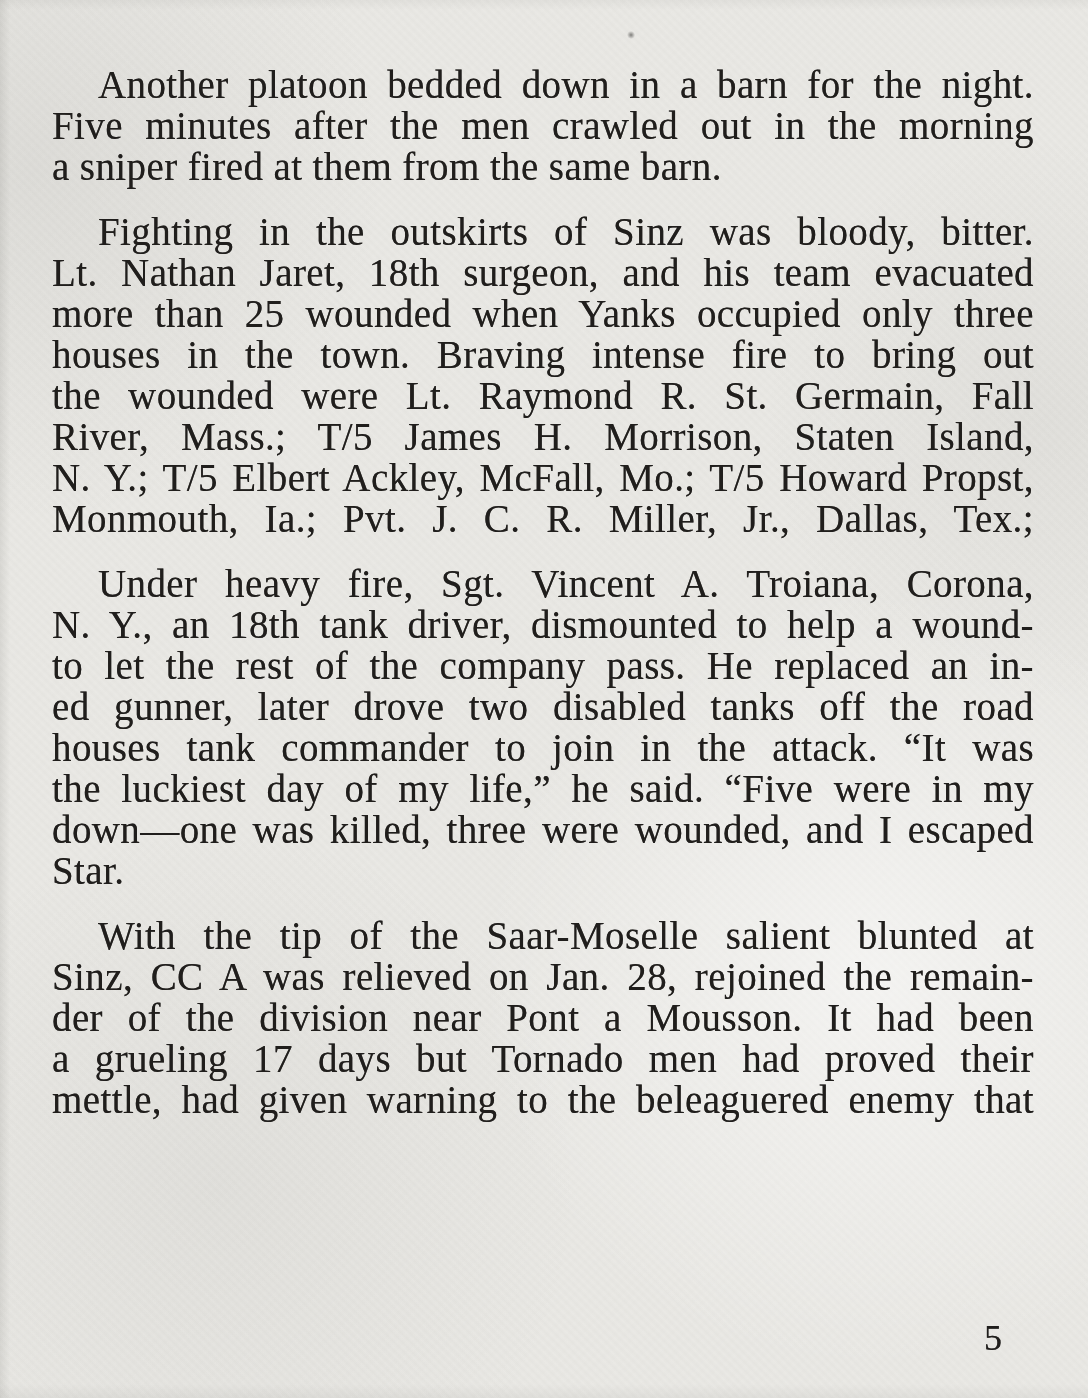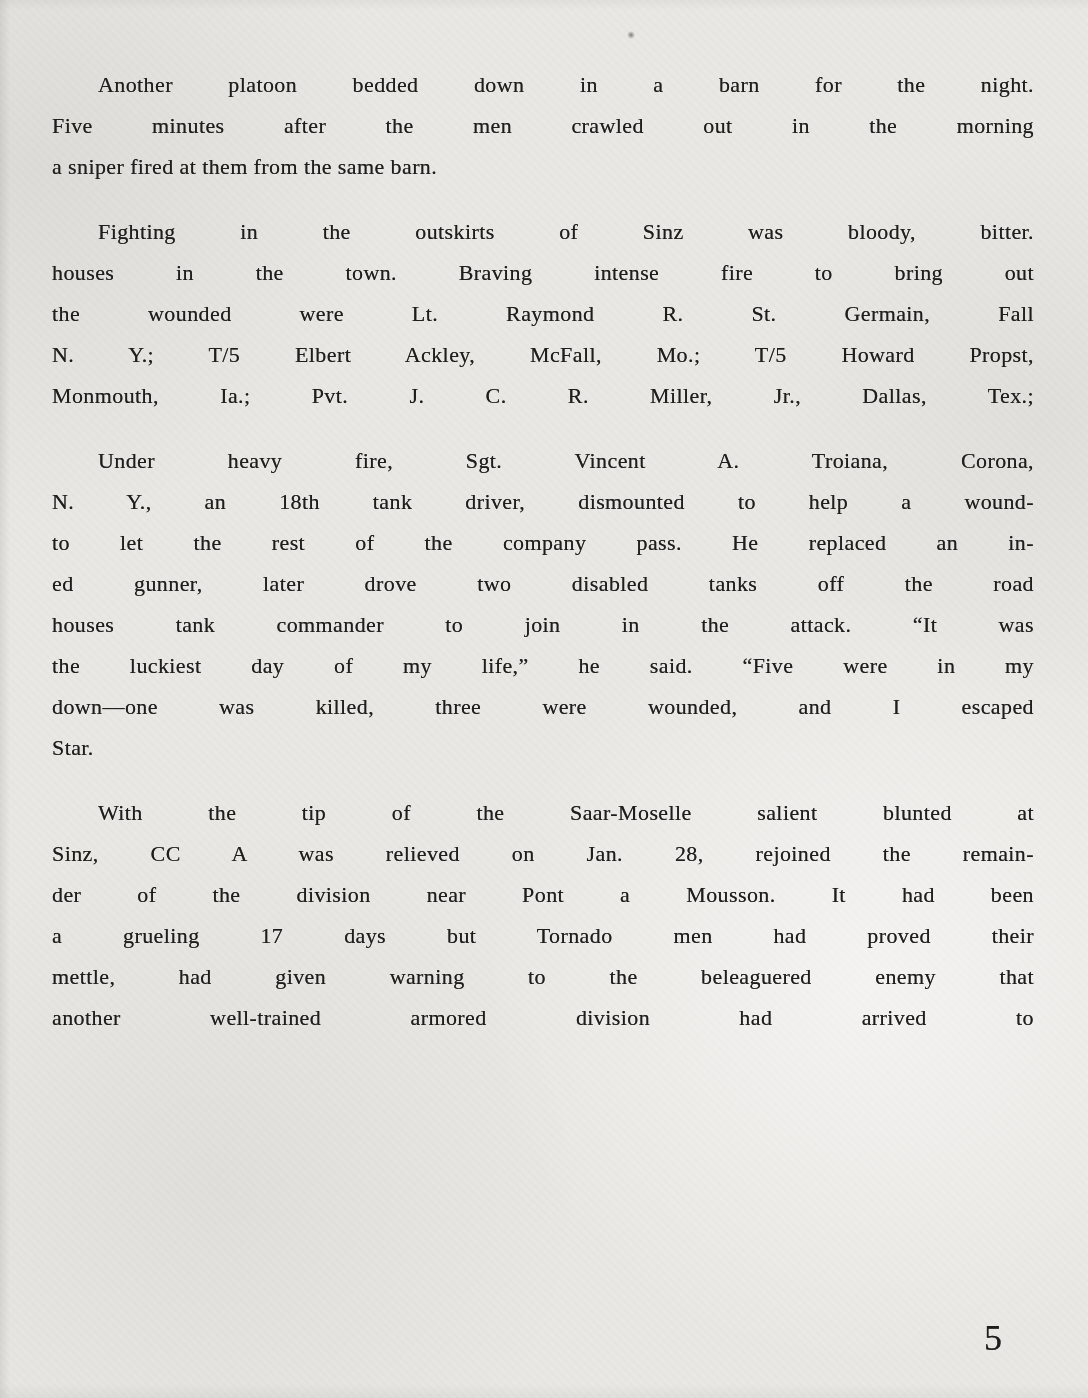--- a/index.html
+++ b/index.html
@@ -32,21 +32,21 @@
     position: absolute;
     left: 52px;
     top: 64px;
     width: 982px;
   }
   .paragraph { margin: 0 0 24px 0; }
   .paragraph:last-of-type { margin-bottom: 4px; }
   .line {
     height: 41px;
     line-height: 41px;
-    font-size: 22px;
+    font-size: 39px;
     letter-spacing: 0.4px;
     white-space: nowrap;
     text-align: left;
     text-shadow: 0 0 0.6px rgba(32,30,28,0.7);
   }
   .line.justify {
     white-space: normal;
     text-align: justify;
     text-align-last: justify;
   }
@@ -67,22 +67,25 @@
   <div class="text-block">
 
     <div class="paragraph">
       <div class="line first justify">Another platoon bedded down in a barn for the night.</div>
       <div class="line justify">Five minutes after the men crawled out in the morning</div>
       <div class="line">a sniper fired at them from the same barn.</div>
     </div>
 
     <div class="paragraph">
       <div class="line first justify">Fighting in the outskirts of Sinz was bloody, bitter.</div>
+      <div class="line justify">Lt. Nathan Jaret, 18th surgeon, and his team evacuated</div>
+      <div class="line justify">more than 25 wounded when Yanks occupied only three</div>
       <div class="line justify">houses in the town.  Braving intense fire to bring out</div>
       <div class="line justify">the wounded were Lt. Raymond R. St. Germain, Fall</div>
+      <div class="line justify">River, Mass.; T/5 James H. Morrison, Staten Island,</div>
       <div class="line justify">N. Y.; T/5 Elbert Ackley, McFall, Mo.; T/5 Howard Propst,</div>
       <div class="line justify">Monmouth, Ia.; Pvt. J. C. R. Miller, Jr., Dallas, Tex.;</div>
     </div>
 
     <div class="paragraph">
       <div class="line first justify">Under heavy fire, Sgt. Vincent A. Troiana, Corona,</div>
       <div class="line justify">N. Y., an 18th tank driver, dismounted to help a wound-</div>
       <div class="line justify">to let the rest of the company pass.  He replaced an in-</div>
       <div class="line justify">ed gunner, later drove two disabled tanks off the road</div>
       <div class="line justify">houses tank commander to join in the attack.  “It was</div>
@@ -90,19 +93,18 @@
       <div class="line justify">down—one was killed, three were wounded, and I escaped</div>
       <div class="line">Star.</div>
     </div>
 
     <div class="paragraph">
       <div class="line first justify">With the tip of the Saar-Moselle salient blunted at</div>
       <div class="line justify">Sinz, CC A was relieved on Jan. 28, rejoined the remain-</div>
       <div class="line justify">der of the division near Pont a Mousson.  It had been</div>
       <div class="line justify">a grueling 17 days but Tornado men had proved their</div>
       <div class="line justify">mettle, had given warning to the beleaguered enemy that</div>
-      <div class="line justify">another well-trained armored division had arrived to</div>
     </div>
 
   </div>
 
   <div class="page-number">5</div>
 </div>
 
 </body></html>

